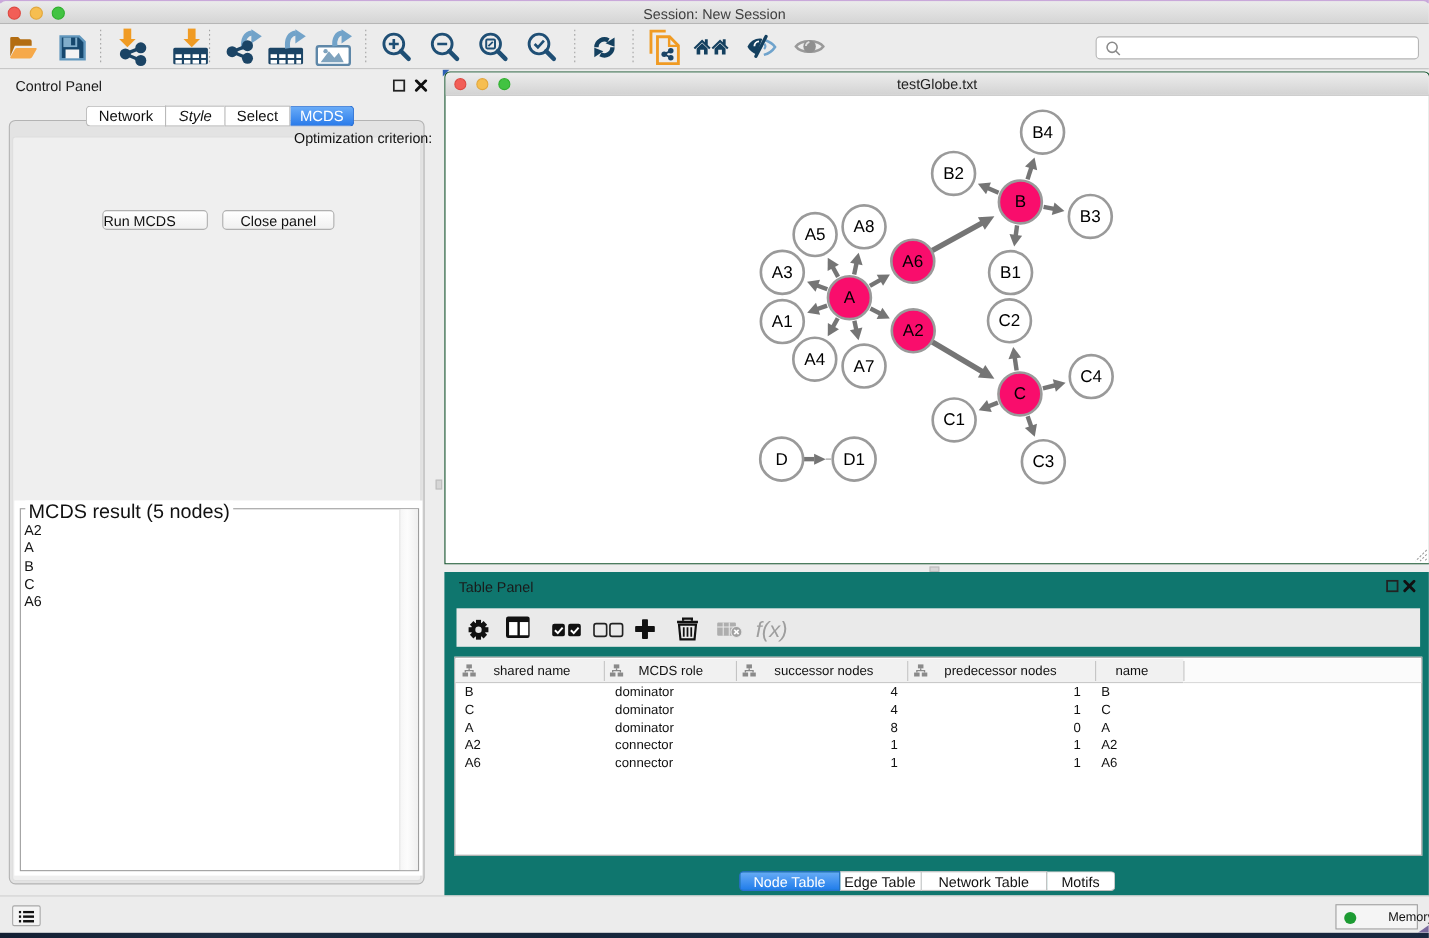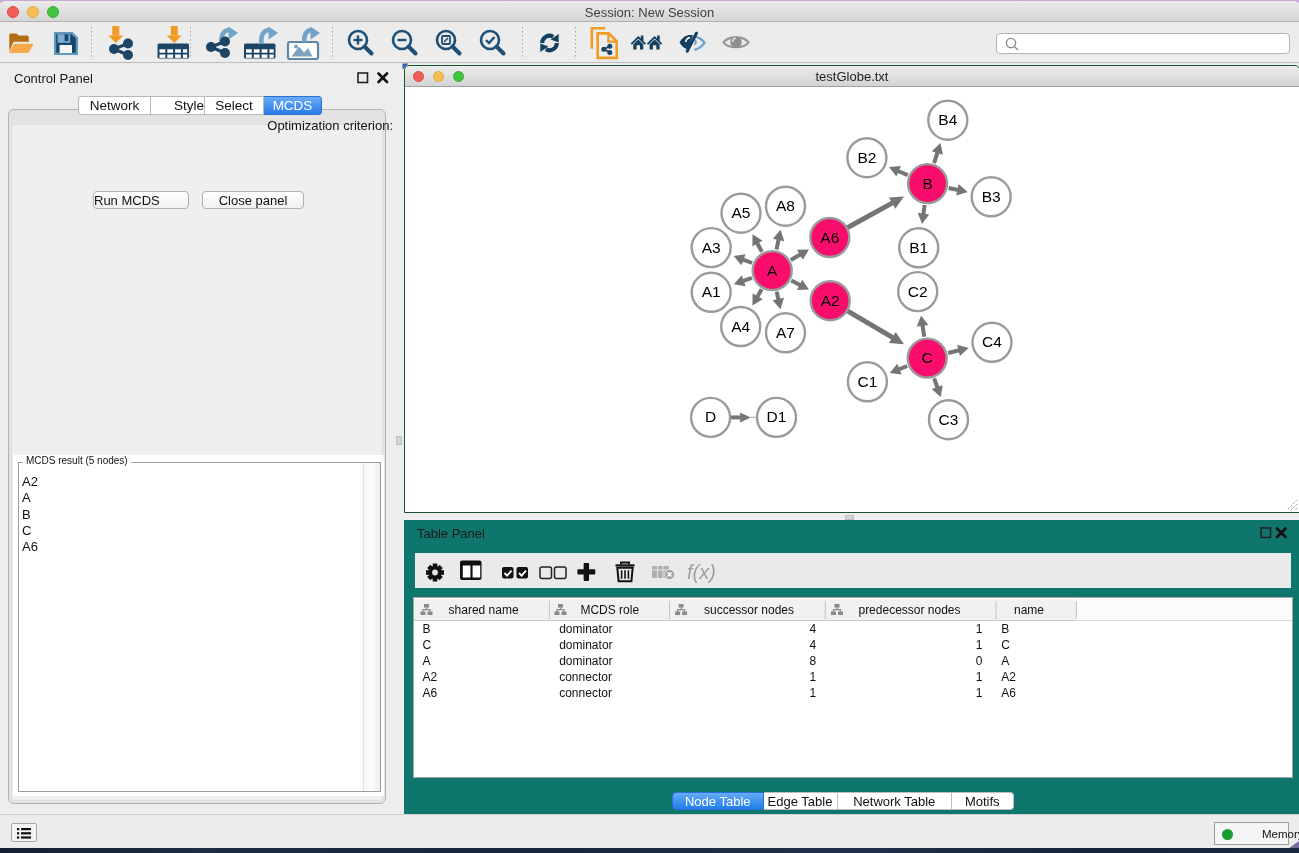--- a/index.html
+++ b/index.html
@@ -204,35 +204,35 @@
         <line x1="21.5" y1="1.5" x2="30" y2="10"></line>
         <line x1="30" y1="1.5" x2="21.5" y2="10"></line>
       </g>
   </svg>
 
   <div class="abs" style="left:7.5px;top:46px;width:378px;height:695px;background:#e3e3e3;border:1px solid #b3b3b3;border-radius:6px;"></div>
   <div class="abs" style="left:10.5px;top:61px;width:372px;height:677px;background:#efefef;border:1px solid #dedede;border-radius:3px;"></div>
 
   <div class="abs" style="left:78px;top:33px;height:19px;display:flex;font-size:13.5px;">
     <div style="width:72px;background:#fff;border:1px solid #b9b9b9;border-right:none;border-radius:4px 0 0 4px;text-align:center;line-height:18px;color:#111;">Network</div>
-    <div style="width:54px;background:#fff;border:1px solid #b9b9b9;border-right:none;text-align:right;line-height:18px;color:#111;">Style</div>
+    <div style="width:54px;background:#fff;border:1px solid #b9b9b9;border-right:none;text-align:center;line-height:18px;color:#111;font-style:italic;">Style</div>
     <div style="width:60px;background:#fff;border:1px solid #b9b9b9;text-align:center;line-height:18px;color:#111;">Select</div>
     <div style="width:58px;background:linear-gradient(#6aacf8,#2a7bea);border:1px solid #2a6fd4;border-left:none;border-radius:0 4px 4px 0;text-align:center;line-height:18px;color:#fff;">MCDS</div>
   </div>
 
   <div class="abs" style="left:0;top:55px;width:393px;text-align:right;font-size:13px;color:#111;">Optimization criterion:</div>
 
 
   <div class="abs" style="left:93px;top:128px;width:96px;height:18px;background:linear-gradient(#ffffff,#f0f0f0);border:1px solid #b0b0b0;border-radius:4px;font-size:13px;line-height:17px;color:#111;">Run MCDS</div>
   <div class="abs" style="left:202px;top:128px;width:102px;height:18px;background:linear-gradient(#ffffff,#f0f0f0);border:1px solid #b0b0b0;border-radius:4px;text-align:center;font-size:13px;line-height:17px;color:#111;">Close panel</div>
 
   <div class="abs" style="left:12.5px;top:392px;width:371px;height:341px;background:#fff;"></div>
 
   <div class="abs" style="left:17.5px;top:399px;width:363px;height:330px;border:1px solid #9d9d9d;"></div>
-  <div class="abs" style="left:23px;top:392px;background:#fff;padding:0 3px;font-size:10px;color:#111;">MCDS result (5 nodes)</div>
+  <div class="abs" style="left:23px;top:392px;background:#fff;padding:0 3px;font-size:18px;color:#111;">MCDS result (5 nodes)</div>
 
   <div class="abs" style="left:363px;top:400px;width:16.5px;height:328px;background:linear-gradient(to right,#f6f6f6,#fcfcfc 40%,#efefef);border-left:1px solid #e2e2e2;"></div>
 
   <div class="abs" style="left:22px;top:411px;font-size:13px;color:#111;line-height:16.3px;">A2<br>A<br>B<br>C<br>A6</div>
 </div>
 
 <div class="abs" style="left:396px;top:436px;width:6px;height:9px;background:#d6d6d6;border:1px solid #bdbdbd;"></div>
 
 <svg class="abs" style="left:402px;top:63px;" width="8" height="8" viewBox="0 0 8 8">
     <polygon points="0.5,0.5 6.5,0.5 0.5,6.5" fill="#2d5fb5"></polygon>

